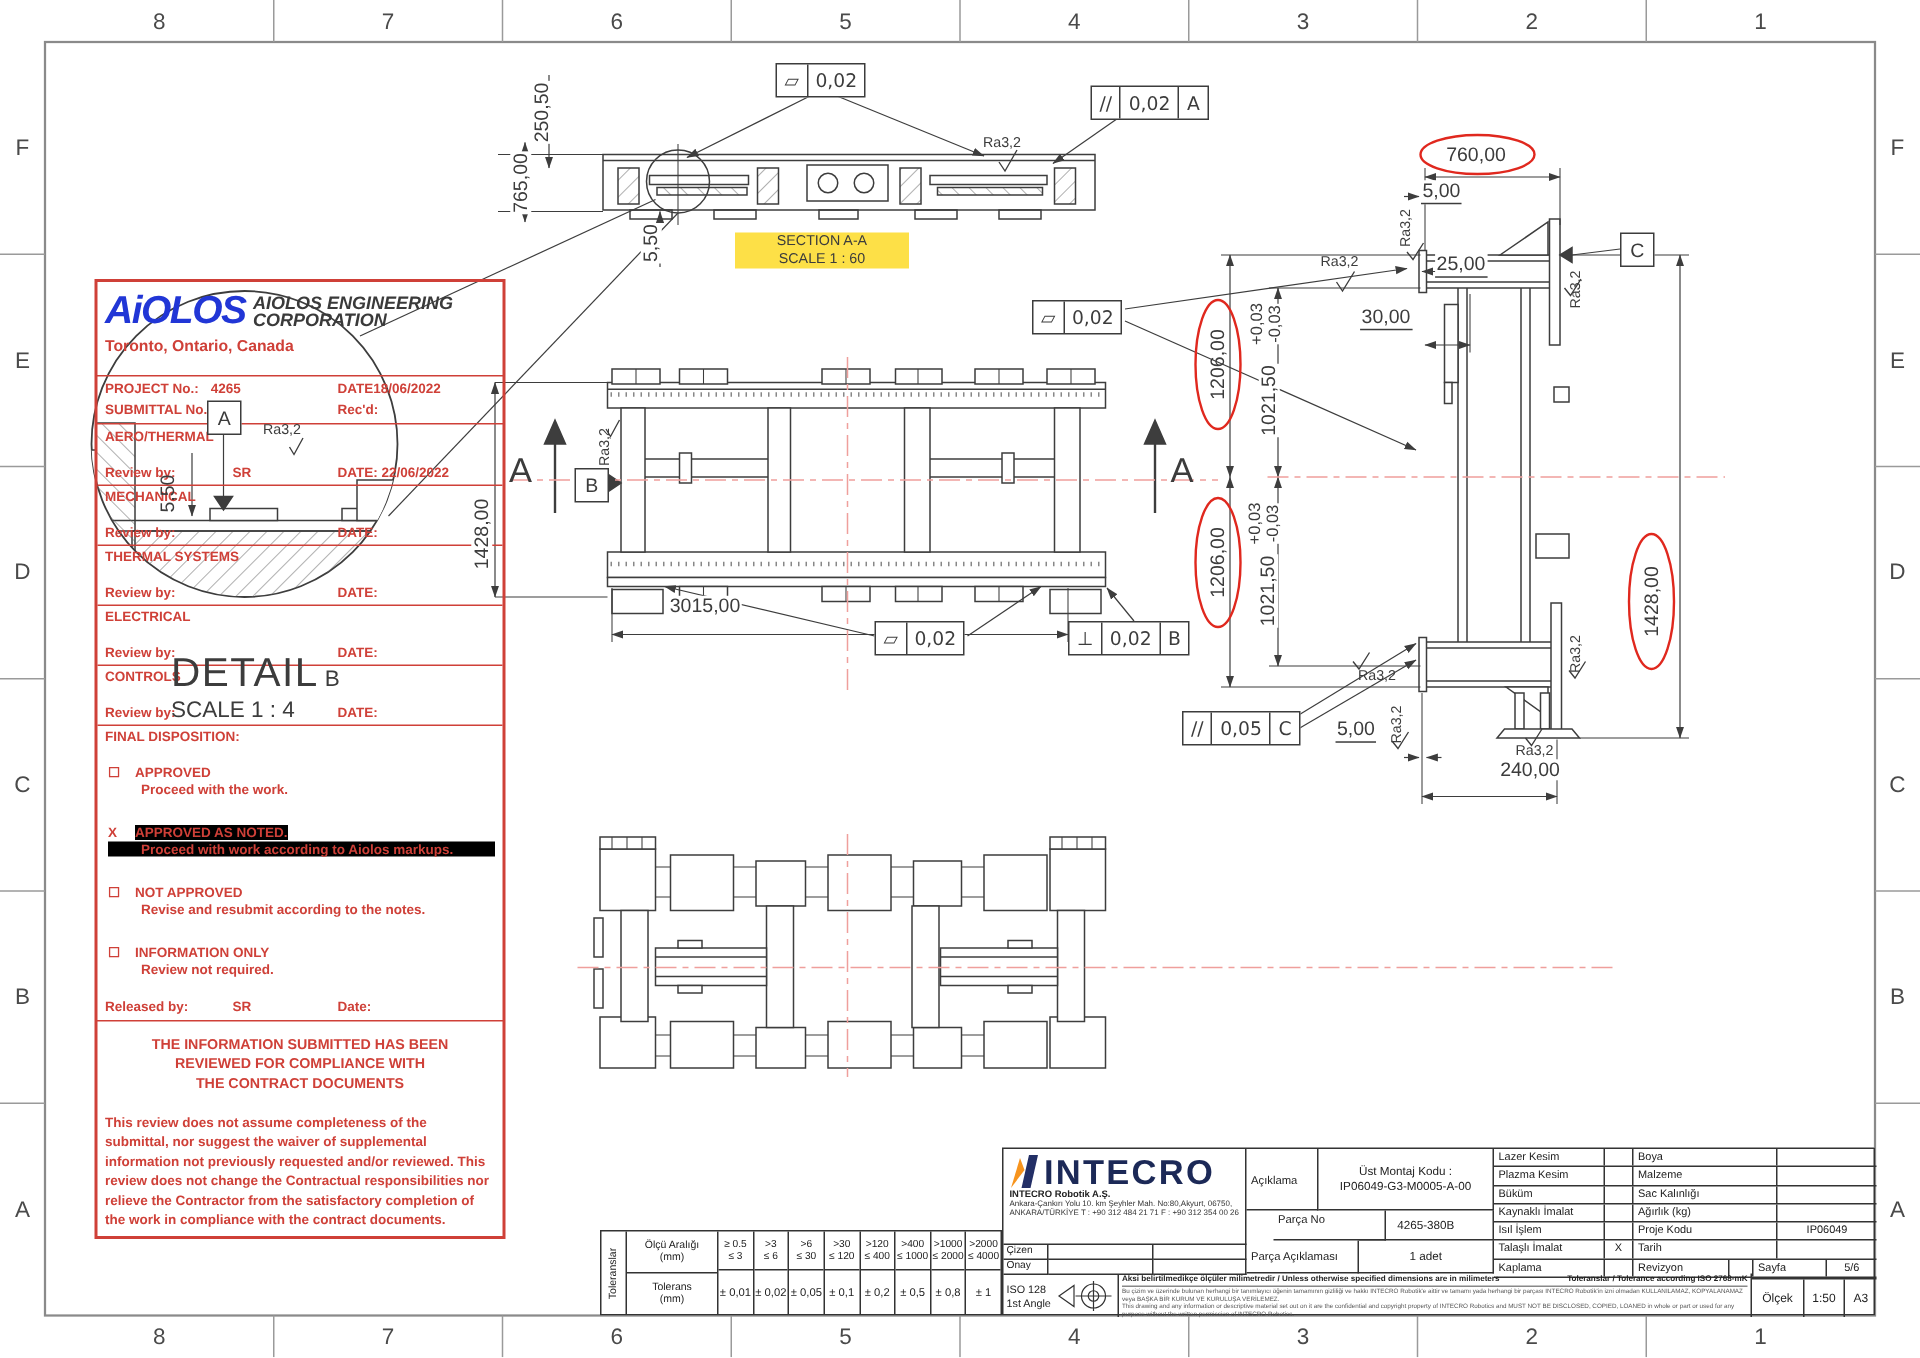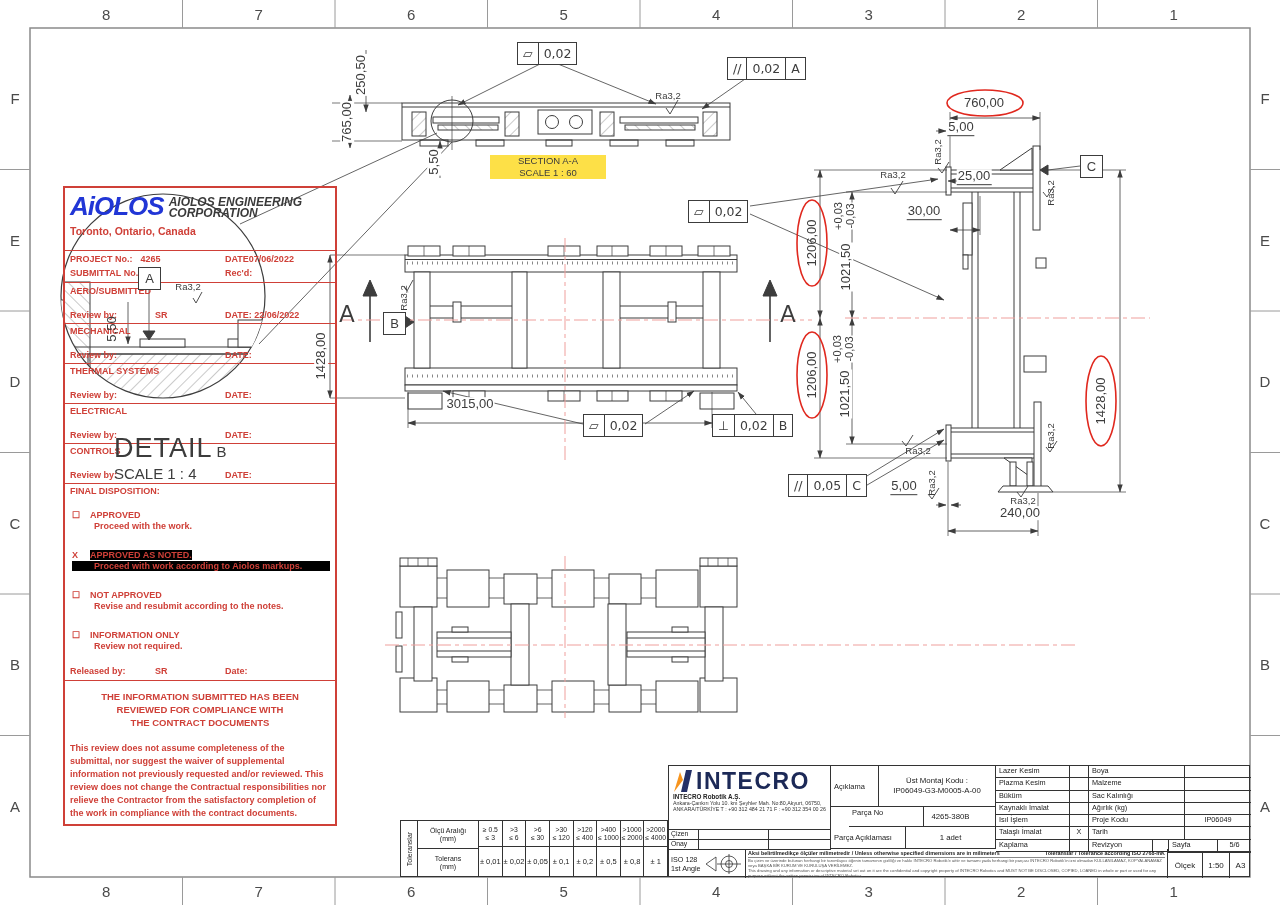--- a/index.html
+++ b/index.html
@@ -460,31 +460,31 @@
       <span class="logoco" style="padding-top:6px">
         <span>AIOLOS ENGINEERING</span><br>
         <span>CORPORATION</span>
       </span>
     </div>
     <div class="abs" style="left:5px;top:37px;font-size:10.5px">Toronto, Ontario, Canada</div>
     <div class="srule" style="top:62px"></div>
     <div class="abs row2" style="top:66px">
       <span>PROJECT No.:</span>
       <span style="margin-left:8px">4265</span>
-      <span style="margin-left:auto;width:105px"><span>DATE</span><span>07/06/2022</span></span>
+      <span style="margin-left:auto;width:105px"><span>DATE</span><span>18/06/2022</span></span>
     </div>
     <div class="abs row2" style="top:80px">
       <span>SUBMITTAL No.:</span>
       <span style="margin-left:auto;width:105px">Rec'd:</span>
     </div>
     <div class="srule" style="top:94px"></div>
     <div class="abs" style="top:96px;left:0;right:0">
 
         <div class="ssec">
-          <div class="sname">AERO/SUBMITTED</div>
+          <div class="sname">AERO/THERMAL</div>
           <div class="srev">
             <span class="rl">Review by:</span>
             <span class="rn">SR</span>
             <span class="rd">DATE: 22/06/2022</span>
           </div>
         </div>
 
         <div class="ssec">
           <div class="sname">MECHANICAL</div>
           <div class="srev">

